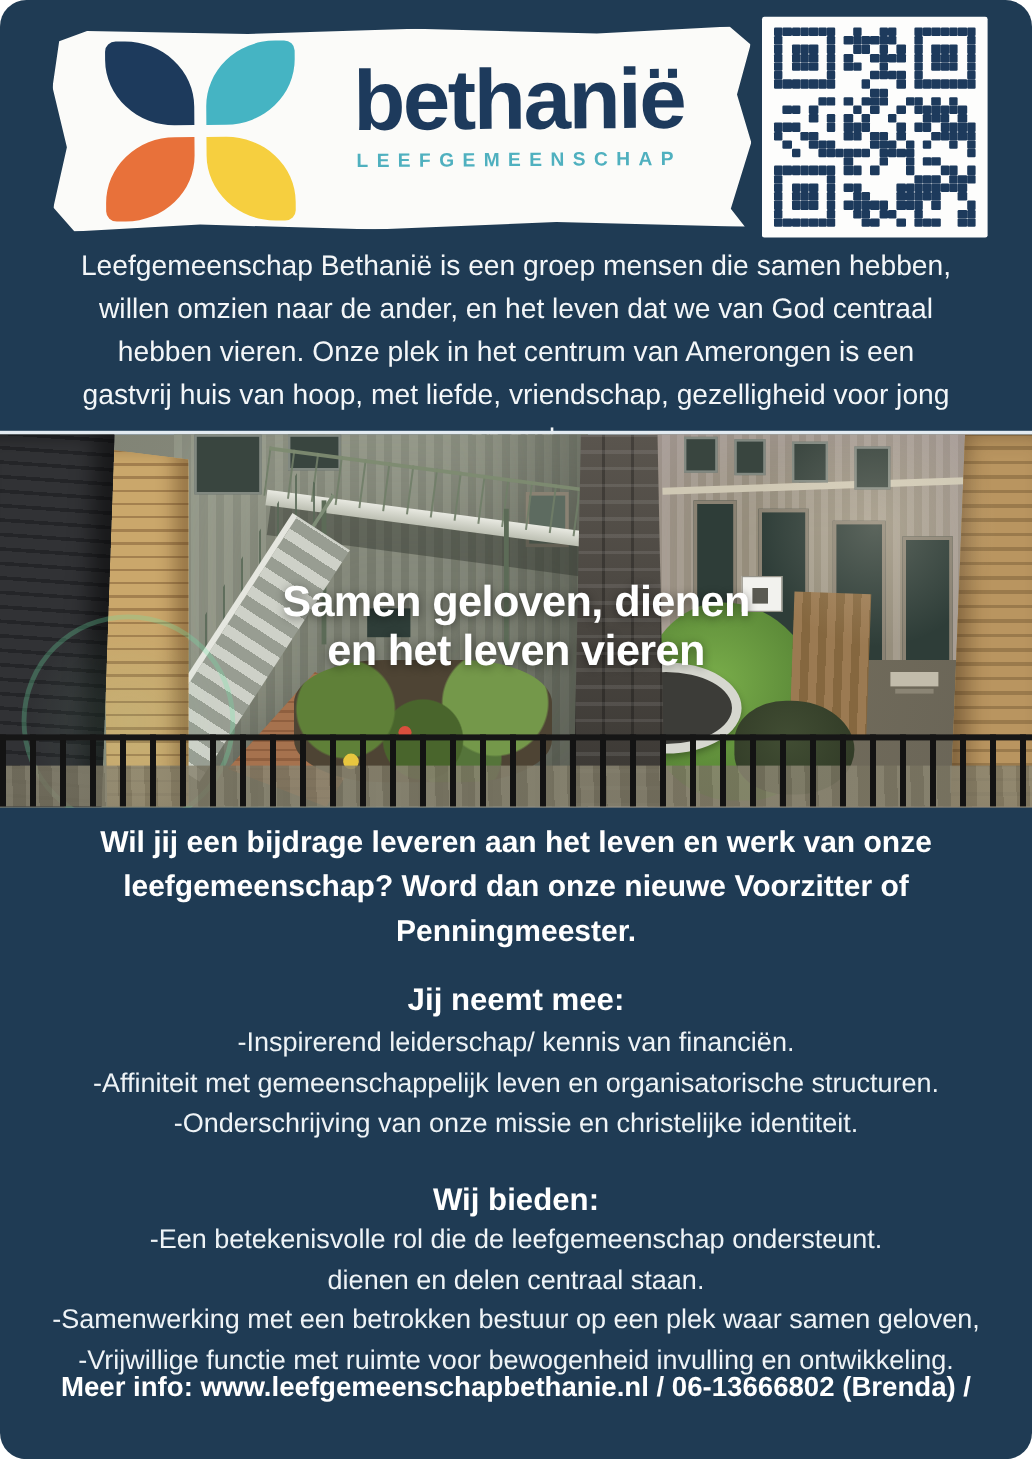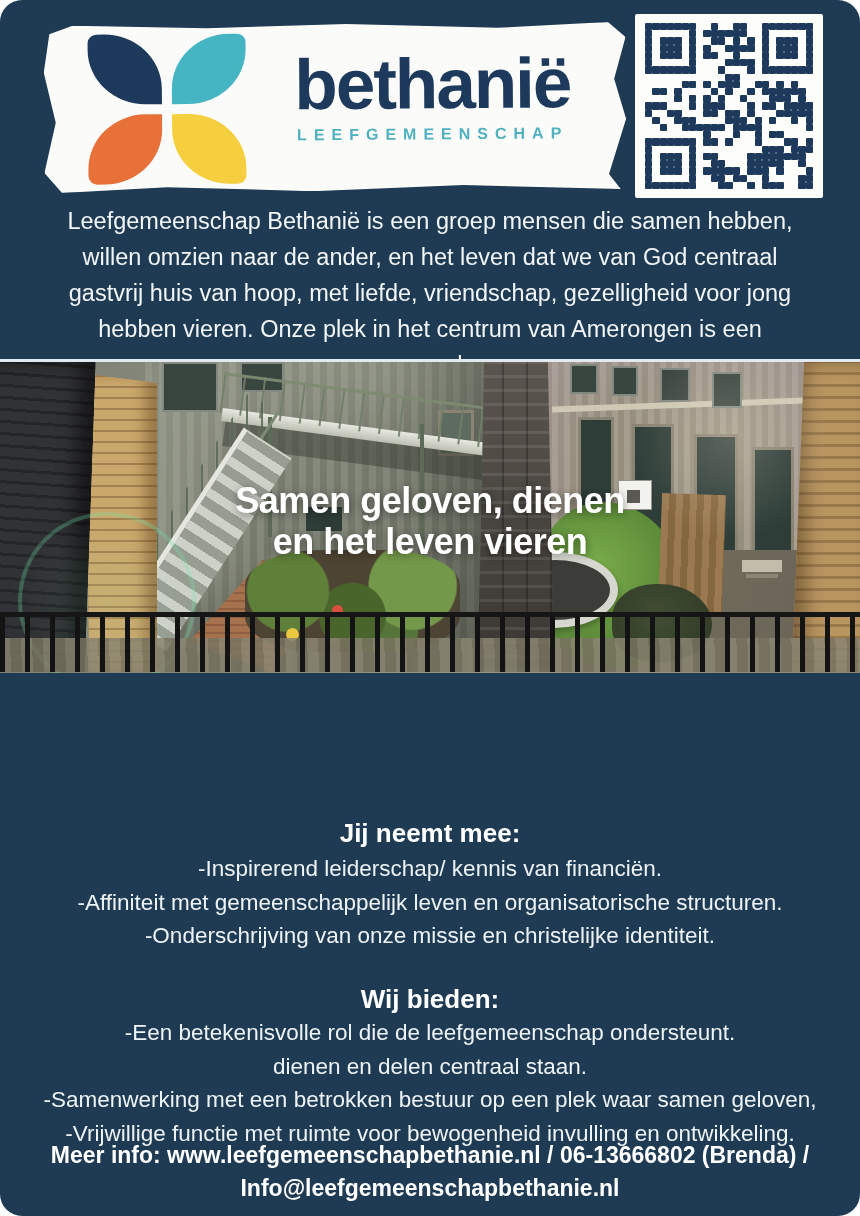--- a/index.html
+++ b/index.html
@@ -396,22 +396,22 @@
           <i style="grid-area: 23 / 19;"></i>
           <i style="grid-area: 23 / 22;"></i>
           <i style="grid-area: 23 / 23;"></i>
         </div>
     </div>
   </div>
 
   <div class="intro">
     <div class="line">Leefgemeenschap Bethanië is een groep mensen die samen hebben,</div>
     <div class="line">willen omzien naar de ander, en het leven dat we van God centraal</div>
+    <div class="line">hebben vieren. Onze plek in het centrum van Amerongen is een</div>
     <div class="line">gastvrij huis van hoop, met liefde, vriendschap, gezelligheid voor jong</div>
-    <div class="line">hebben vieren. Onze plek in het centrum van Amerongen is een</div>
     <div class="line">en oud.</div>
   </div>
 
   <div class="photo">
     <div class="ph-right-building"></div>
     <div class="ph-ledge"></div>
     <div class="ph-win" style="left:570px;top:2px;width:24px;height:26px;"></div>
     <div class="ph-win" style="left:612px;top:4px;width:22px;height:26px;"></div>
     <div class="ph-win" style="left:660px;top:6px;width:26px;height:30px;"></div>
     <div class="ph-win" style="left:712px;top:10px;width:26px;height:32px;"></div>
@@ -450,34 +450,38 @@
     <div class="ph-flare"></div>
     <div class="ph-light"></div>
     <div class="ph-deck"></div>
     <div class="ph-fence"></div>
     <div class="ph-caption">
       <div>Samen geloven, dienen</div>
       <div>en het leven vieren</div>
     </div>
   </div>
 
+  <div class="cta">
+    <div class="line">Wil jij een bijdrage leveren aan het leven en werk van onze</div>
+    <div class="line">leefgemeenschap? Word dan onze nieuwe Voorzitter of</div>
+    <div class="line">Penningmeester.</div>
+  </div>
 
   <h2 class="sec-heading sec1-h" style="position:absolute;">Jij neemt mee:</h2>
   <div class="sec1-items">
     <div class="line">-Inspirerend leiderschap/ kennis van financiën.</div>
     <div class="line">-Affiniteit met gemeenschappelijk leven en organisatorische structuren.</div>
     <div class="line">-Onderschrijving van onze missie en christelijke identiteit.</div>
   </div>
 
   <h2 class="sec-heading sec2-h" style="position:absolute;">Wij bieden:</h2>
   <div class="sec2-items">
     <div class="line">-Een betekenisvolle rol die de leefgemeenschap ondersteunt.</div>
     <div class="line">dienen en delen centraal staan.</div>
     <div class="line">-Samenwerking met een betrokken bestuur op een plek waar samen geloven,</div>
     <div class="line">-Vrijwillige functie met ruimte voor bewogenheid invulling en ontwikkeling.</div>
   </div>
 
   <div class="footer">
     <div class="line">Meer info: www.leefgemeenschapbethanie.nl / 06-13666802 (Brenda) /</div>
-    <div class="line">Info@leefgemeenschapbethanie.nl</div>
   </div>
 
 </div>
 
 </body></html>

